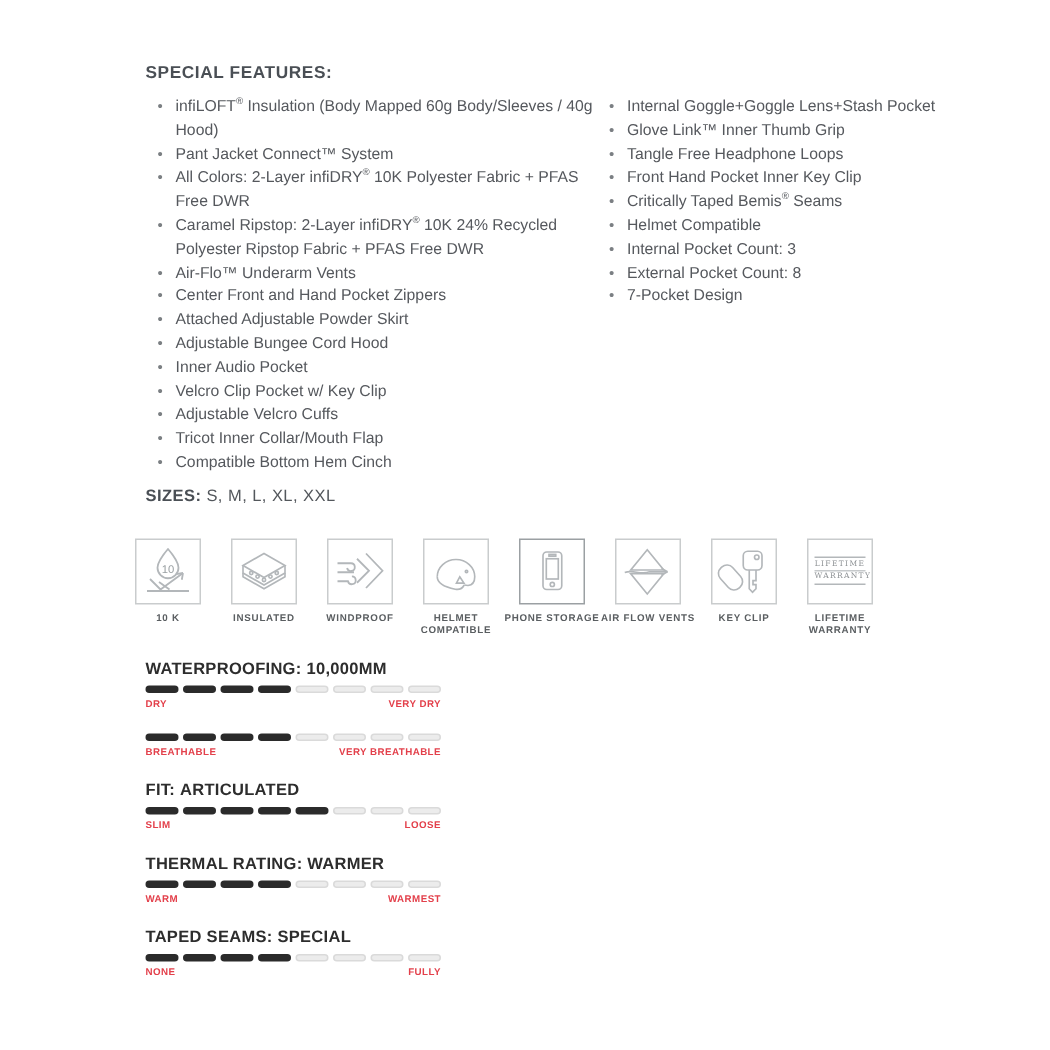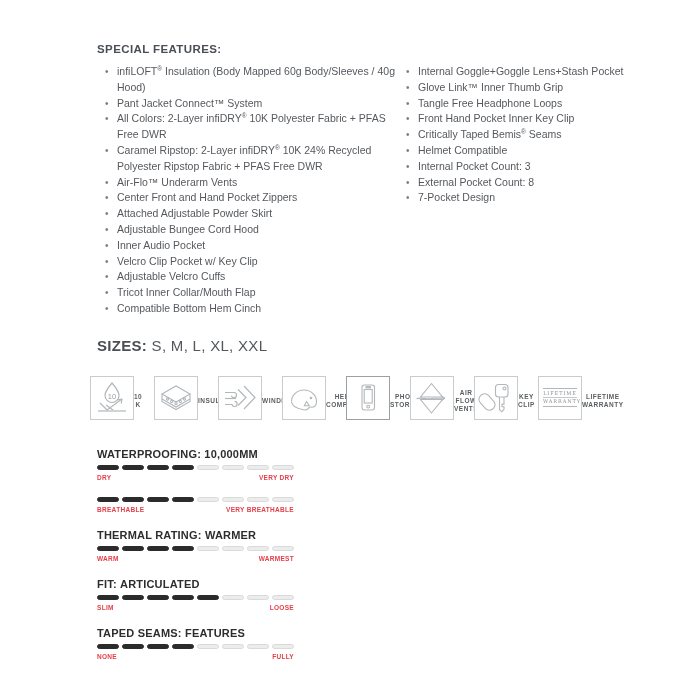--- a/index.html
+++ b/index.html
@@ -15,41 +15,41 @@
   .features-heading{font-size:11.5px;font-weight:bold;letter-spacing:.4px;color:#4a4f55;margin:0 0 9px 0;}
   .features-cols{display:flex;}
   .col-left{width:293px;}
   .col-right{width:240px;}
   ul.features{list-style:none;margin:0;padding:0 0 0 8px;}
   ul.features li{position:relative;padding-left:12px;font-size:10.5px;line-height:15.8px;color:#55585d;}
   ul.features .bullet{position:absolute;left:0;top:0;color:#7b7f83;font-size:10px;}
   ul.features sup{font-size:6.5px;line-height:0;}
 
   
-  .sizes-line{margin-top:20px;font-size:15px;color:#4a4f55;letter-spacing:.3px;}
+  .sizes-line{margin-top:8px;font-size:11px;color:#4a4f55;letter-spacing:.3px;}
   .sizes-line .sizes-label{font-weight:bold;}
   .sizes-line .sizes-value{font-weight:400;color:#53575c;}
 
   
   .badges-row{display:flex;gap:20px;margin:22px 0 0 -7px;}
-  .badge{width:44px;display:flex;flex-direction:row;align-items:center;}
+  .badge{width:44px;display:flex;flex-direction:column;align-items:center;}
   .badge-box{width:44px;height:44px;box-sizing:border-box;border:1px solid #c9cccd;background:#fff;
     display:flex;align-items:center;justify-content:center;flex:none;}
   .badge-box.dark{border-color:#9ba0a3;}
   .badge-label{margin-top:6px;width:72px;text-align:center;font-size:6.5px;line-height:8px;
     letter-spacing:.5px;color:#5a5e61;font-weight:bold;}
   .badge svg{display:block;}
   .lw-inner{width:34px;text-align:center;border-top:1px solid #b3b7ba;border-bottom:1px solid #b3b7ba;
     font-family:"DejaVu Serif","Liberation Serif",serif;font-size:5px;letter-spacing:.9px;
     color:#8d9194;line-height:7px;padding:1px 0;}
   .lw-inner .lw1{display:block;border-bottom:1px solid #c6c9cb;}
   .lw-inner .lw2{display:block;}
 
   
-  .ratings{margin-top:28px;}
+  .ratings{margin-top:15px;}
   .rating{margin-bottom:16px;width:197px;}
   .rating-title{font-size:11px;color:#2d2d2d;letter-spacing:.2px;font-weight:600;}
   .rating-title .val{font-weight:800;}
   .segments{display:flex;gap:3px;margin-top:5px;}
   .seg{width:22px;height:5px;border-radius:3px;background:#ececec;border:1px solid #dadada;box-sizing:border-box;}
   .seg.filled{background:#2b2b2b;border-color:#2b2b2b;}
   .range-labels{display:flex;justify-content:space-between;margin-top:4px;
     font-size:6.5px;font-weight:bold;letter-spacing:.3px;color:#e3404b;}
 </style>
 </head>
@@ -255,20 +255,41 @@
           <span class="seg"></span>
         </div>
       <div class="range-labels">
         <span>BREATHABLE</span>
         <span>VERY BREATHABLE</span>
       </div>
     </div>
 
     <div class="rating">
       <div class="rating-title">
+        <span>FIT:</span>
+        <span class="val">ARTICULATED</span>
+      </div>
+      <div class="segments">
+          <span class="seg filled"></span>
+          <span class="seg filled"></span>
+          <span class="seg filled"></span>
+          <span class="seg filled"></span>
+          <span class="seg filled"></span>
+          <span class="seg"></span>
+          <span class="seg"></span>
+          <span class="seg"></span>
+        </div>
+      <div class="range-labels">
+        <span>SLIM</span>
+        <span>LOOSE</span>
+      </div>
+    </div>
+
+    <div class="rating">
+      <div class="rating-title">
         <span>THERMAL RATING:</span>
         <span class="val">WARMER</span>
       </div>
       <div class="segments">
           <span class="seg filled"></span>
           <span class="seg filled"></span>
           <span class="seg filled"></span>
           <span class="seg filled"></span>
           <span class="seg"></span>
           <span class="seg"></span>
@@ -276,43 +297,22 @@
           <span class="seg"></span>
         </div>
       <div class="range-labels">
         <span>WARM</span>
         <span>WARMEST</span>
       </div>
     </div>
 
     <div class="rating">
       <div class="rating-title">
-        <span>FIT:</span>
-        <span class="val">ARTICULATED</span>
-      </div>
-      <div class="segments">
-          <span class="seg filled"></span>
-          <span class="seg filled"></span>
-          <span class="seg filled"></span>
-          <span class="seg filled"></span>
-          <span class="seg filled"></span>
-          <span class="seg"></span>
-          <span class="seg"></span>
-          <span class="seg"></span>
-        </div>
-      <div class="range-labels">
-        <span>SLIM</span>
-        <span>LOOSE</span>
-      </div>
-    </div>
-
-    <div class="rating">
-      <div class="rating-title">
         <span>TAPED SEAMS:</span>
-        <span class="val">FEATURES</span>
+        <span class="val">SPECIAL</span>
       </div>
       <div class="segments">
           <span class="seg filled"></span>
           <span class="seg filled"></span>
           <span class="seg filled"></span>
           <span class="seg filled"></span>
           <span class="seg"></span>
           <span class="seg"></span>
           <span class="seg"></span>
           <span class="seg"></span>

